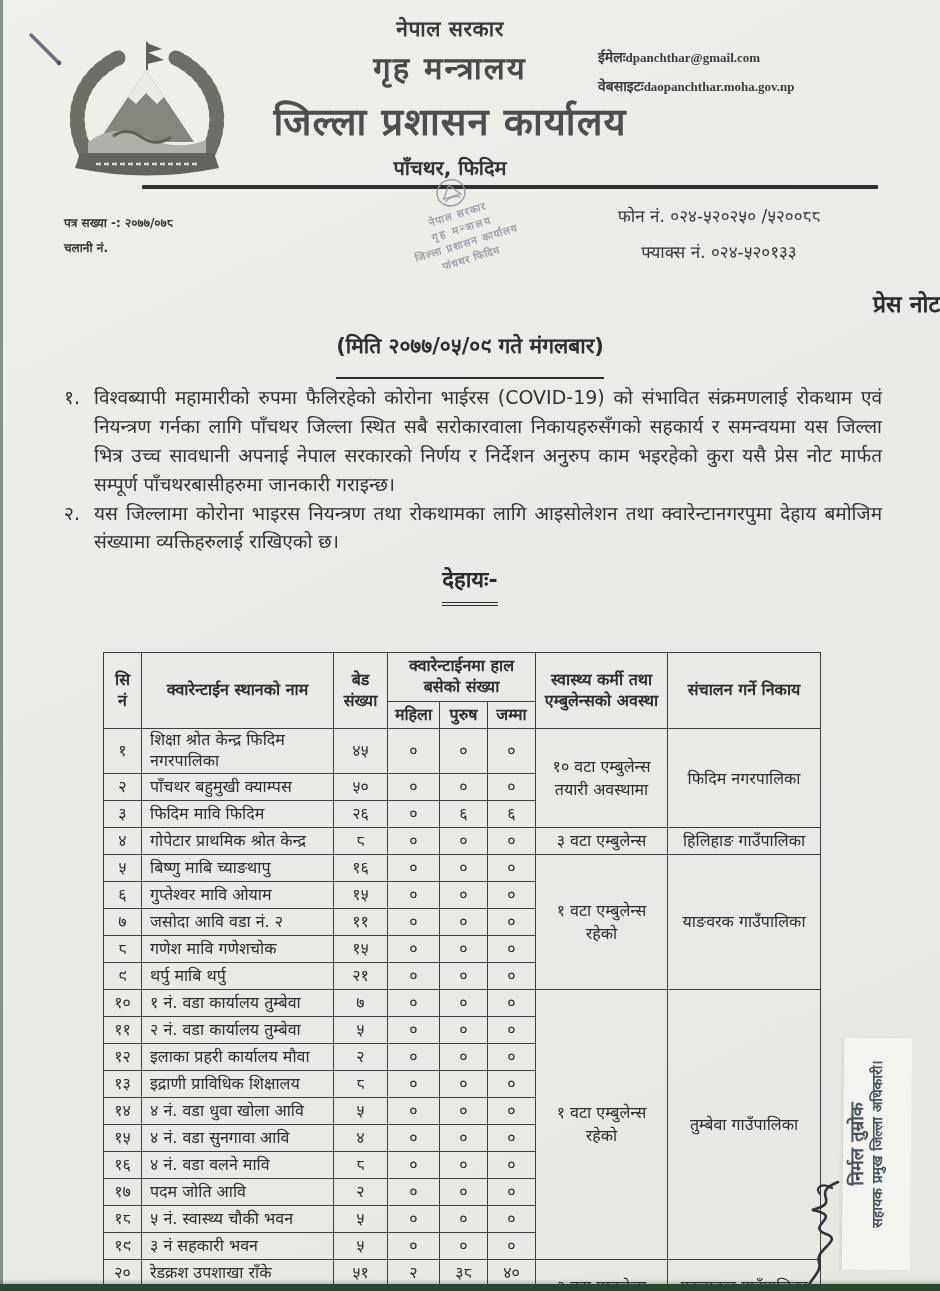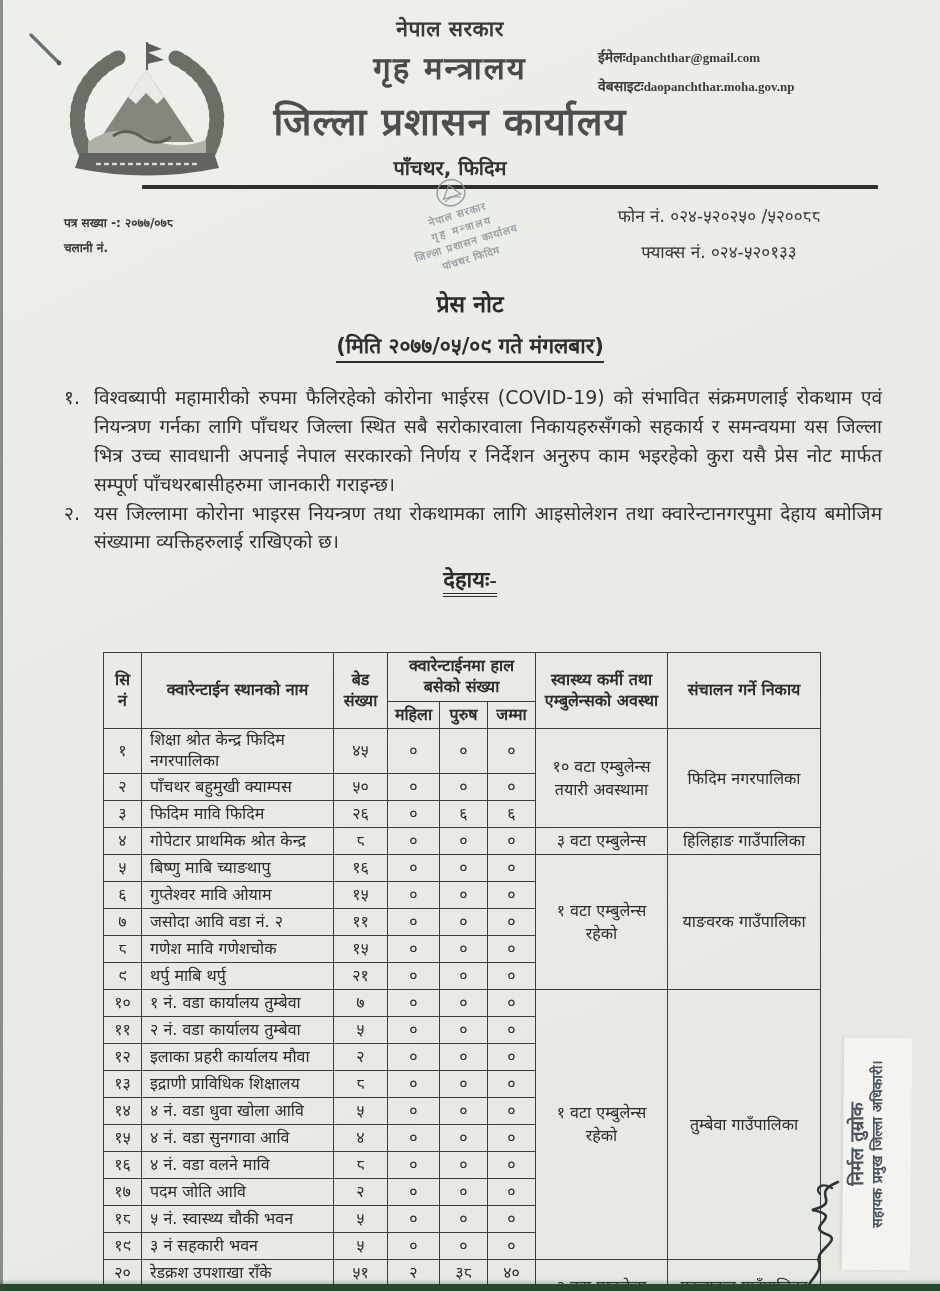--- a/index.html
+++ b/index.html
@@ -39,34 +39,34 @@
     transform:rotate(-17deg);
     color:#8e949c;opacity:.85;text-align:center;font-weight:700;
     pointer-events:none;
   }
   .round-stamp .rs-emblem{margin:0 auto;width:34px;height:30px;}
   .rs-line{font-size:10.5px;line-height:1.45;letter-spacing:1px;white-space:nowrap;}
   .rs-line:nth-child(3){letter-spacing:2px;}
   .rs-line:nth-child(5){letter-spacing:.5px;}
 
   
-  .doc-title{position:absolute;left:0;top:287px;width:940px;text-align:center;font-size:23px;font-weight:700;color:#2b2b2b;}
+  .doc-title{position:absolute;left:0;top:287px;width:940px;text-align:right;font-size:23px;font-weight:700;color:#2b2b2b;}
   .date-line{
     position:absolute;left:0;top:331px;width:940px;text-align:center;
     font-size:21px;font-weight:600;color:#2e2e2e;
   }
-  .date-line span{border-bottom:2px solid #2e2e2e;padding-bottom:3px;}
+  .date-line span{border-bottom:2px solid #2e2e2e;padding-bottom:19px;}
 
   
   .paras{position:absolute;left:64px;top:383px;width:818px;}
   .para{display:flex;align-items:flex-start;font-size:19px;line-height:1.52;text-align:justify;color:#303030;}
   .para .pnum{flex:0 0 30px;}
   .para .ptext{flex:1;}
   .subheading{position:absolute;left:0;top:563px;width:940px;text-align:center;}
-  .subheading span{font-size:22px;font-weight:700;color:#2b2b2b;border-bottom:4px double #2b2b2b;padding-bottom:1px;font-family:Liberation Serif, serif;}
+  .subheading span{font-size:22px;font-weight:700;color:#2b2b2b;border-bottom:4px double #2b2b2b;padding-bottom:10px;}
 
   
   .qtable{
     position:absolute;left:103px;top:652px;width:717px;
     border-collapse:collapse;table-layout:fixed;
     font-size:16px;color:#2d2d2d;
   }
   .qtable th,.qtable td{border:1.4px solid #3d3d3d;padding:1px 5px;vertical-align:middle;}
   .qtable th{font-weight:600;text-align:center;line-height:1.3;padding:3px 4px;}
   .qtable col.c-sn{width:38px;}

